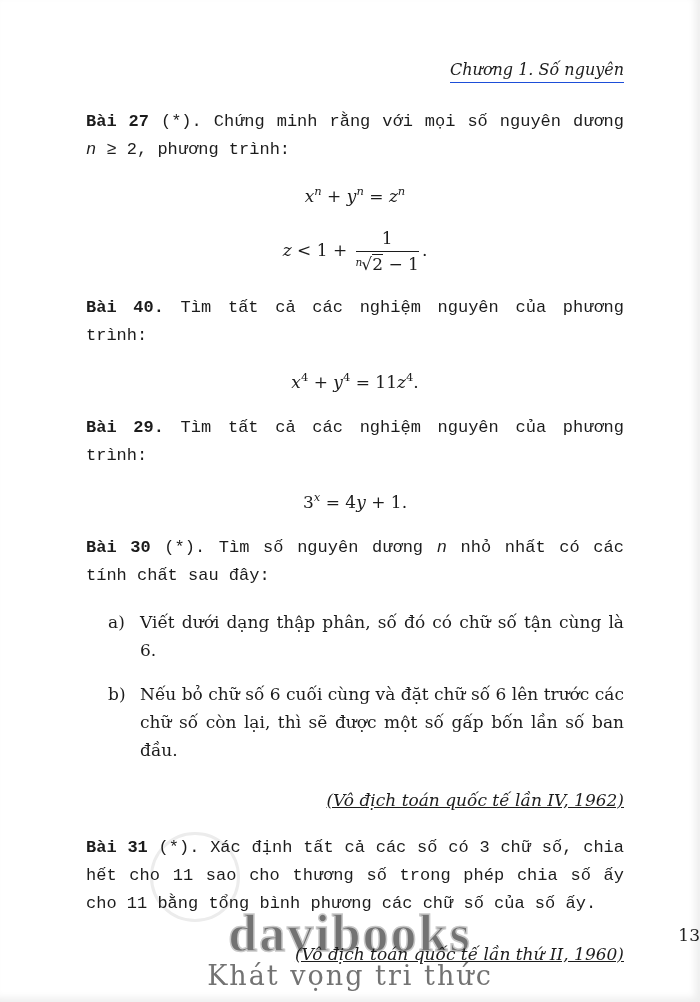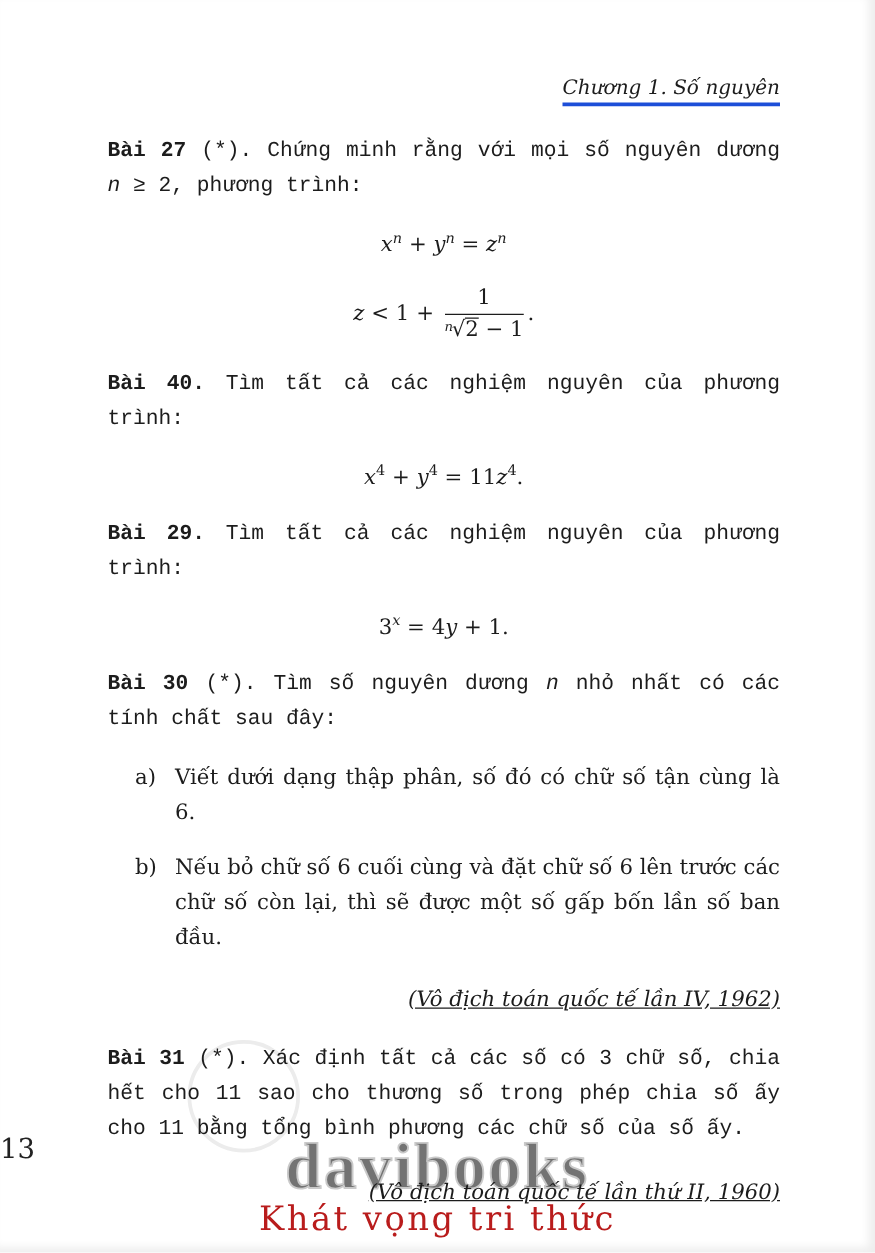--- a/index.html
+++ b/index.html
@@ -11,46 +11,46 @@
     font-family:"DejaVu Serif", "Liberation Serif", serif;
     color:#1c1c1c;
     font-size:17px;
     line-height:28px;
     padding:56px 76px 0 86px;
     overflow:hidden;
     box-shadow: inset -5px -4px 7px rgba(0,0,0,0.07);
   }
   .content { position:relative; z-index:2; }
   .header { text-align:right; font-style:italic; font-size:16px; margin-bottom:24px; }
-  .header-text { border-bottom:3px solid #1d4ed8; padding-bottom:3px; }
+  .header-text { border-bottom:1px solid #1d4ed8; padding-bottom:3px; }
   p.para { margin:18px 0; text-align:justify;font-family:Liberation Mono, monospace; }
   .lbl { font-weight:bold; }
   .it, i { font-style:italic; }
   .math { text-align:center; margin:18px 0; }
   sup { font-size:0.68em; line-height:0; }
   .frac { display:inline-block; vertical-align:middle; text-align:center; line-height:1.25; margin:0 3px; }
   .frac .num { display:block; border-bottom:1.2px solid #1c1c1c; padding:0 9px 2px; }
   .frac .den { display:block; padding-top:2px; white-space:nowrap; }
   .frac .idx { font-size:0.62em; font-style:italic; margin-right:-1px; vertical-align:4px; }
   .over { display:inline-block; border-top:1.2px solid #1c1c1c; line-height:1.15; }
   .list-item { display:flex; margin:16px 0 16px 22px; }
   .marker { width:32px; flex:0 0 32px; }
   .itext { flex:1; text-align:justify; }
   .citation { text-align:right; font-style:italic; margin:22px 0 20px;text-decoration:underline; }
   .pagenum {
-    position:absolute; left:0; right:0; bottom:68px;
-    text-align:left; font-size:22px; color:#222; z-index:3;
+    position:absolute; left:0; right:0; bottom:53px;
+    text-align:right; font-size:17px; color:#222; z-index:3;
   }
   .watermark { position:absolute; left:0; right:0; bottom:12px; text-align:center; z-index:1; }
   .wm-brand {
     font-family:Liberation Serif, serif; font-weight:bold;
     font-size:52px; line-height:1; letter-spacing:2px;
     color:#737373; -webkit-text-stroke:1.5px #c9c9c9;
   }
-  .wm-slogan { font-size:27px; color:#b91c1c; letter-spacing:2px; margin-top:2px; }
+  .wm-slogan { font-size:27px; color:#737373; letter-spacing:2px; margin-top:2px; }
   .wm-circle {
     position:absolute; left:150px; bottom:68px;
     width:84px; height:84px; border:3px solid #ececec; border-radius:50%;
   }
 </style>
 </head>
 <body>
 
 <div class="page">
 

